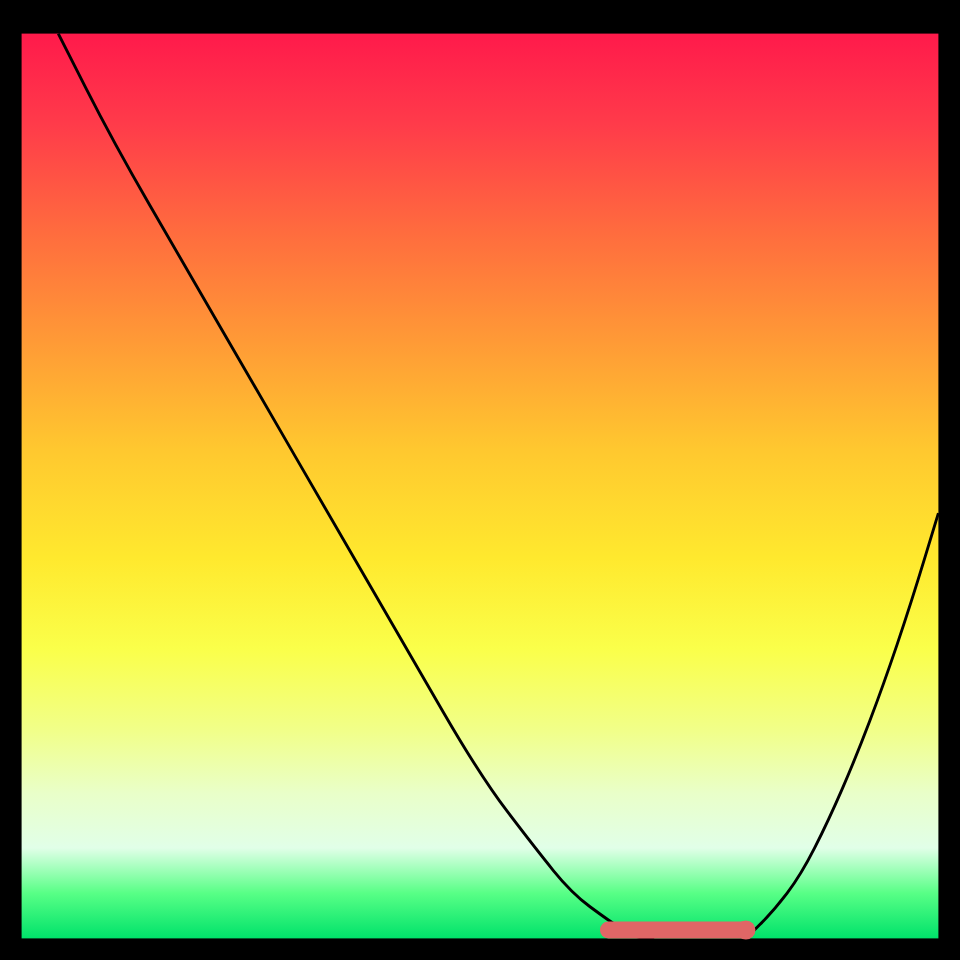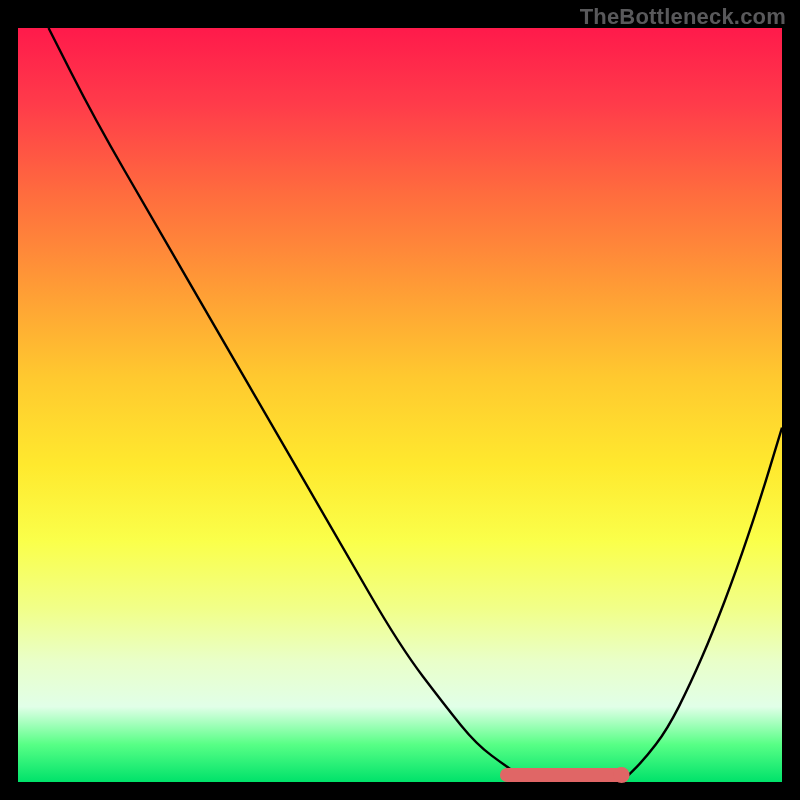--- a/index.html
+++ b/index.html
@@ -59,21 +59,20 @@
     stroke-linecap: round;
   }
   .dot {
     fill: #e06666;
   }
 </style>
 </head>
 <body>
 
 <div class="frame">
-  <div class="watermark">TheBottleneck.com</div>
 
   <div class="plot-area">
     <svg class="curve-layer" viewBox="0 0 764 754" preserveAspectRatio="none">
       <path id="left-curve" class="curve" d="M 30.560000000000002 0 Q 30.560000000000002 0 53.480000000000004 45.24000000000001 Q 76.4 90.48000000000002 106.96 143.26 Q 137.51999999999998 196.03999999999996 168.07999999999998 248.82 Q 198.64000000000001 301.6 229.2 354.38 Q 259.76 407.15999999999997 290.32 459.94 Q 320.88 512.72 351.44 565.5 Q 382 618.28 404.92 648.44 Q 427.84000000000003 678.6 443.12 697.45 Q 458.4 716.3 473.68 727.6099999999999 Q 488.96000000000004 738.92 500.4200000000001 746.46 Q 511.88000000000005 754 519.52 754 T 527.16 754"></path>
       <path id="right-curve" class="curve" d="M 603.5600000000001 754 Q 603.5600000000001 754 615.02 742.69 Q 626.48 731.38 637.94 716.3 Q 649.4 701.22 660.86 678.6 Q 672.32 655.98 683.78 629.59 Q 695.24 603.2 706.7 573.04 Q 718.16 542.88 729.6199999999999 508.95 Q 741.0799999999999 475.02 752.54 437.32 T 764 399.62"></path>
       <path id="flat-band" class="band" d="M 488.96000000000004 747 L 603.5600000000001 747"></path>
       <circle id="marker-dot" class="dot" r="8" cx="603.5600000000001" cy="747"></circle>
     </svg>
   </div>
 </div>

